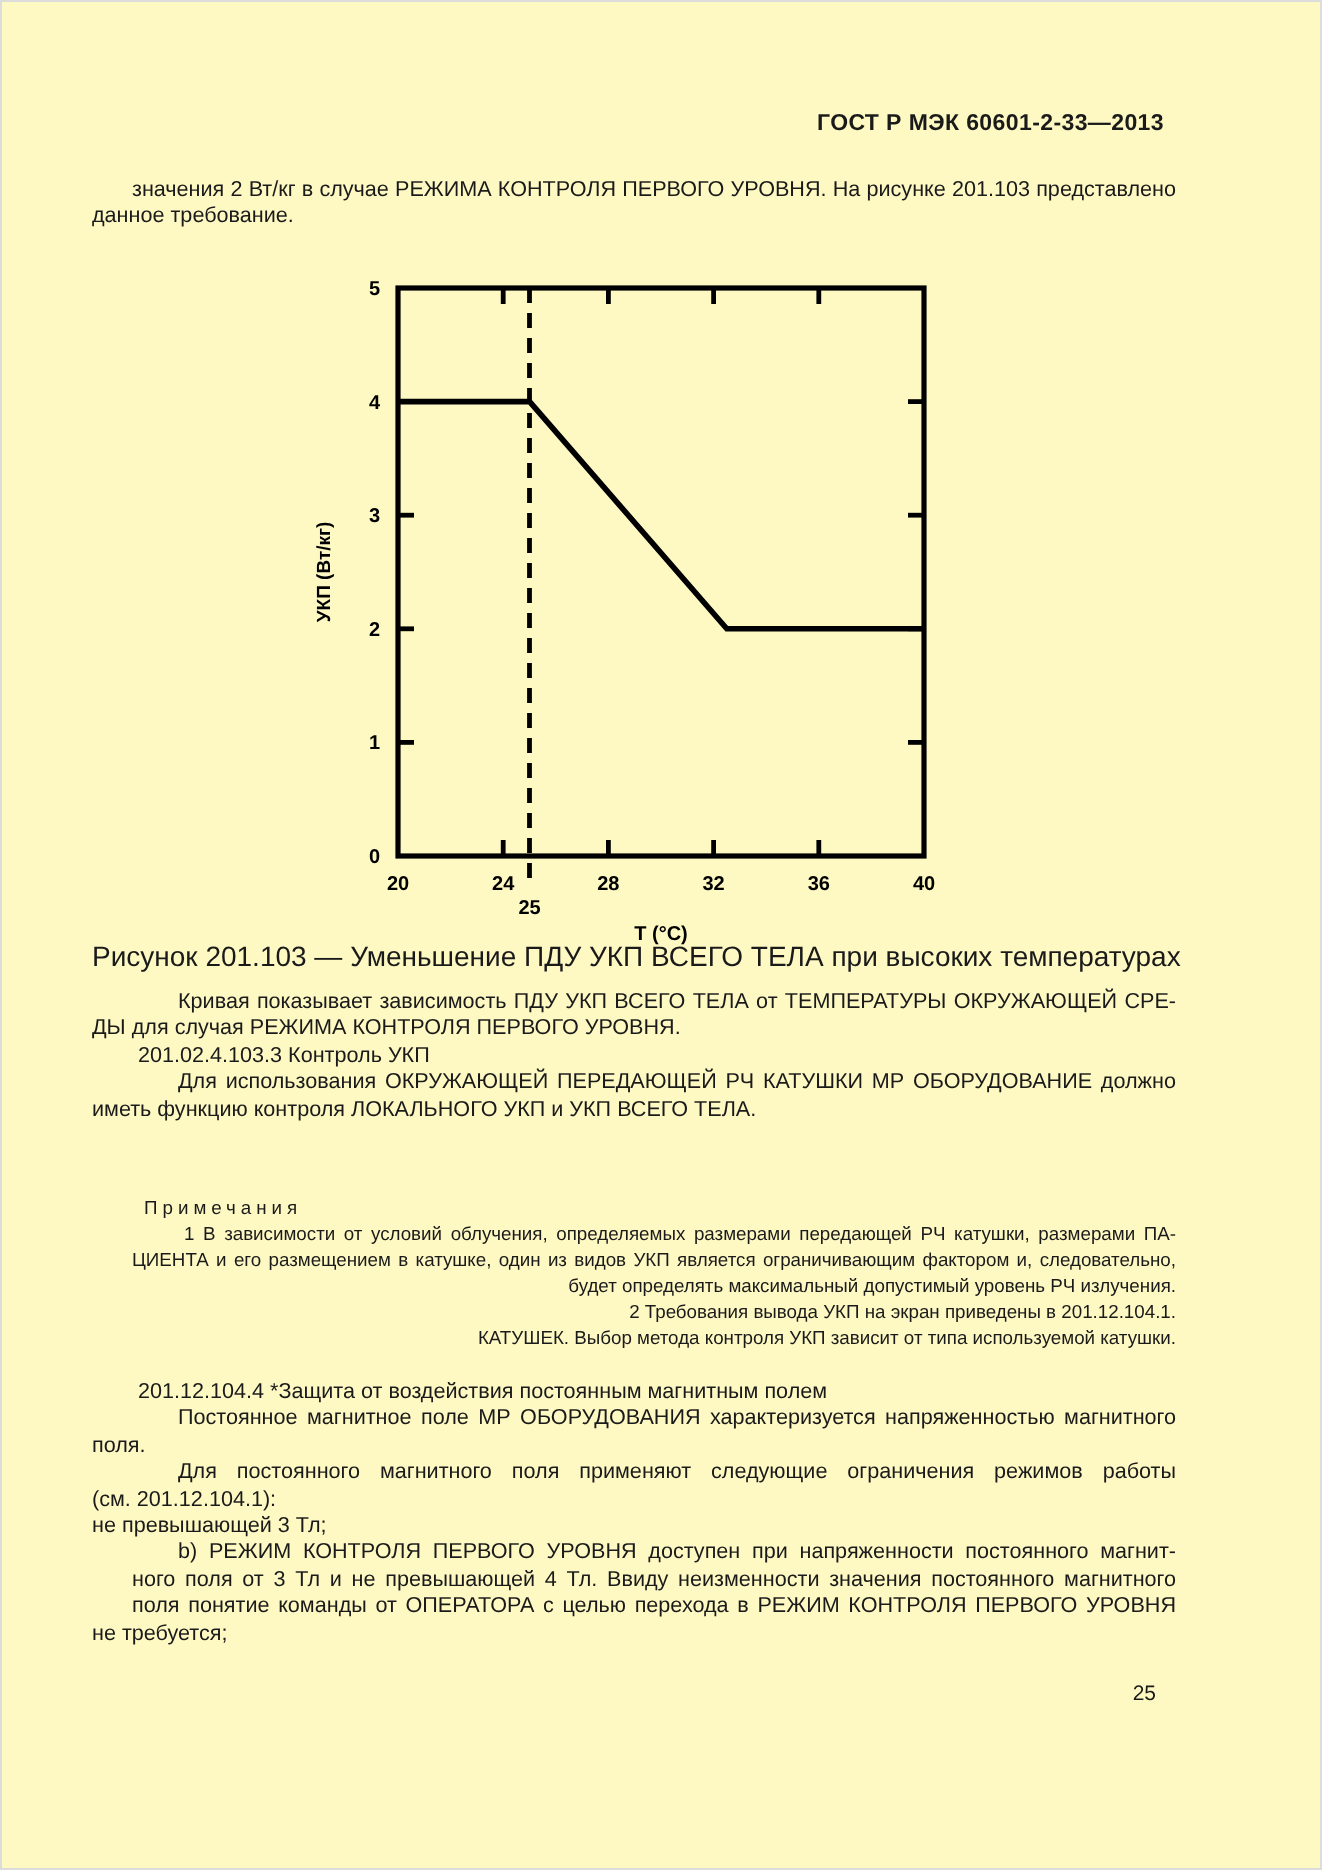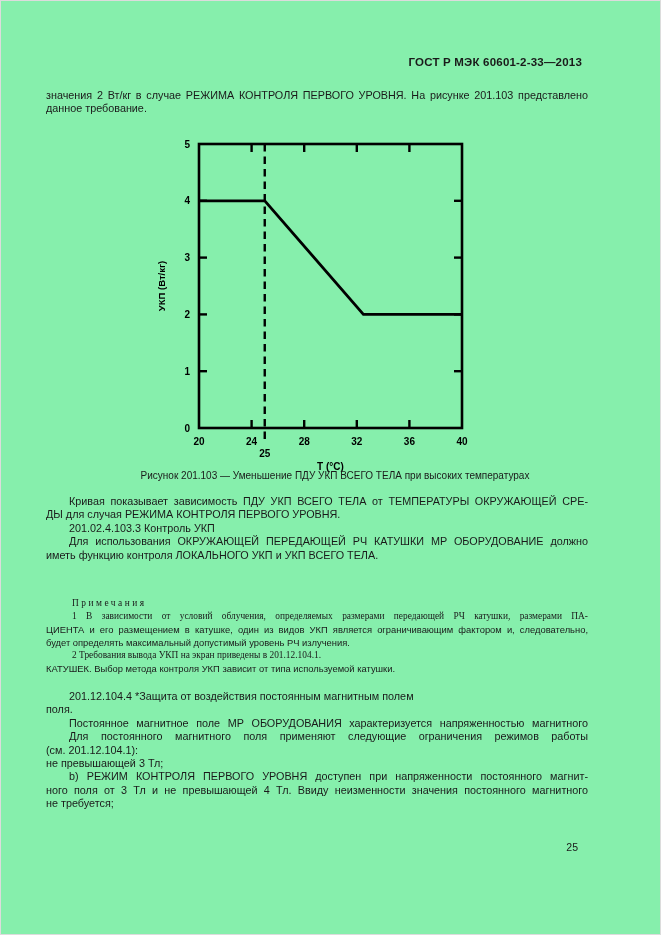--- a/index.html
+++ b/index.html
@@ -1,60 +1,59 @@
 <!DOCTYPE html>
 <html><head>
 <meta charset="utf-8">
 <style>
   html, body { margin: 0; padding: 0; background: #f4f4f4; }
   .page {
     position: relative;
     width: 661px;
     height: 935px;
     margin: 0 auto;
-    background: #86efac;
+    background: #fef9c3;
     box-shadow: inset 0 0 0 1px #dcdcdc;
     font-family: "Liberation Sans", sans-serif;
     color: #1a1a1a;
     overflow: hidden;
   }
   .header {
     position: absolute;
     top: 56px; left: 46px; width: 536px;
     text-align: right;
     font-weight: bold;
     font-size: 11.5px;
     letter-spacing: 0.2px;
   }
   .textblock { position: absolute; left: 46px; width: 542px; font-size: 10.8px; }
   .textblock .line { line-height: 13.4px; white-space: nowrap; }
   #intro { top: 89px; }
   #body1 { top: 495px; }
   #body2 { top: 690px; }
-  .line.just { text-align: justify; text-align-last: justify; }
+  .line.just { text-align: justify; text-align-last: justify; margin-left: 20px; }
   .line.last { text-align: left; }
   .line.ind { text-indent: 23px; }
   .notes { position: absolute; top: 597px; left: 46px; width: 542px; font-size: 9.4px; }
-  .notes .line { line-height: 13px; white-space: nowrap; }
-  .notes .line.ind { text-indent: 26px; font-family: Liberation Serif, serif; }
+  .notes .line { line-height: 13px; white-space: nowrap; text-align: right; }
+  .notes .line.ind { text-indent: 26px; }
   .notes-heading {
     line-height: 13px;
     text-indent: 26px;
     letter-spacing: 2.5px;
-    font-family: Liberation Serif, serif;
   }
   .chart-wrap { position: absolute; top: 138px; left: 148px; width: 330px; height: 336px; }
   .chart-wrap svg { display: block; }
   .tick { font: bold 10px "Liberation Sans", sans-serif; fill: #000; }
   .axis-label { font: bold 9.5px "Liberation Sans", sans-serif; fill: #000; }
   .caption {
     position: absolute;
     top: 470px; left: 46px; width: 578px;
-    text-align: center;
-    font-size: 10px;
+    text-align: left;
+    font-size: 14px;
   }
   .pagenum {
     position: absolute;
     top: 841px; left: 548px; width: 30px;
     text-align: right;
     font-size: 10.5px;
   }
 </style>
 </head>
 <body>
@@ -140,32 +139,33 @@
           <div class="line last">КАТУШЕК. Выбор метода контроля УКП зависит от типа используемой катушки.</div>
         </div>
       </div>
   </div>
 
   <div id="body2" class="textblock">
       <div class="para">
         <div class="line last ind">201.12.104.4 *Защита от воздействия постоянным магнитным полем</div>
       </div>
       <div class="para">
+        <div class="line just ind">Постоянное магнитное поле МР ОБОРУДОВАНИЯ характеризуется напряженностью магнитного</div>
         <div class="line last">поля.</div>
-        <div class="line just ind">Постоянное магнитное поле МР ОБОРУДОВАНИЯ характеризуется напряженностью магнитного</div>
       </div>
       <div class="para">
         <div class="line just ind">Для постоянного магнитного поля применяют следующие ограничения режимов работы</div>
         <div class="line last">(см. 201.12.104.1):</div>
       </div>
       <div class="para">
         <div class="line last">не превышающей 3 Тл;</div>
       </div>
       <div class="para">
         <div class="line just ind">b) РЕЖИМ КОНТРОЛЯ ПЕРВОГО УРОВНЯ доступен при напряженности постоянного магнит-</div>
         <div class="line just">ного поля от 3 Тл и не превышающей 4 Тл. Ввиду неизменности значения постоянного магнитного</div>
+        <div class="line just">поля понятие команды от ОПЕРАТОРА с целью перехода в РЕЖИМ КОНТРОЛЯ ПЕРВОГО УРОВНЯ</div>
         <div class="line last">не требуется;</div>
       </div>
     </div>
 
   <div class="pagenum">25</div>
 
 </div>
 
 </body></html>

